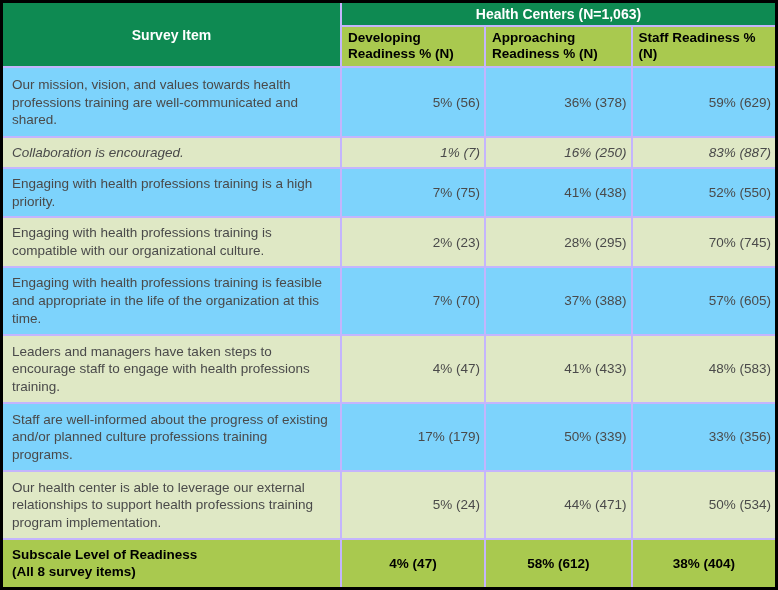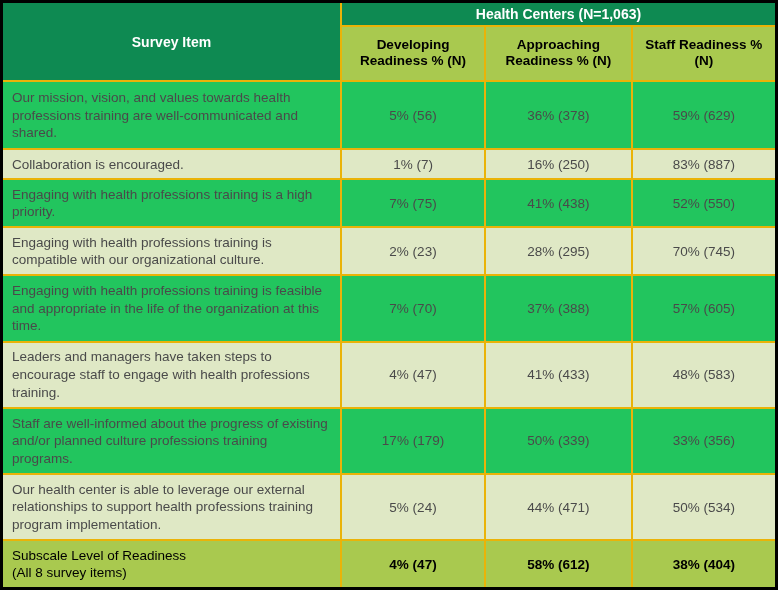--- a/index.html
+++ b/index.html
@@ -15,21 +15,21 @@
   }
   table.readiness {
     width: 778px;
     height: 590px;
     border-collapse: collapse;
     table-layout: fixed;
     border: 3px solid #000000;
   }
   table.readiness th,
   table.readiness td {
-    border: 2px solid #eab308;
+    border: 2px solid #c4b5fd;
     box-sizing: border-box;
     vertical-align: middle;
   }
   
   col.c-item  { width: 43.8%; }
   col.c-dev   { width: 18.6%; }
   col.c-app   { width: 18.9%; }
   col.c-full  { width: 18.7%; }
 
   
@@ -41,52 +41,52 @@
     text-align: center;
     padding: 2px 4px;
   }
   tr.group-row  { height: 24px; }
   tr.cols-row   { height: 40px; }
   .hdr-sub {
     background: #a9c94f;
     color: #000000;
     font-weight: bold;
     font-size: 13.5px;
-    text-align: center;
+    text-align: left;
     line-height: 1.25;
-    padding: 10px 6px;
+    padding: 3px 6px;
   }
 
   
   td.item-cell {
     text-align: left;
     font-size: 13.5px;
     color: #4a4a4a;
     line-height: 1.3;
     padding: 5px 10px 5px 9px;
   }
   td.value-cell {
-    text-align: center;
+    text-align: right;
     font-size: 13.5px;
     color: #4a4a4a;
     padding: 2px 4px;
   }
-  tr.stripe-light td { background: #22c55e; }
+  tr.stripe-light td { background: #7dd3fc; }
   tr.stripe-dark  td { background: #dfe8c5; }
 
   tr.r-3line { height: 68px; }
-  tr.r-1line { height: 25px; }
+  tr.r-1line { height: 25px; font-style: italic; }
   tr.r-2line { height: 48px; }
   tr.r-tall  { height: 66px; }
 
   
   tr.footer-row { height: 48px; }
   tr.footer-row td { background: #a9c94f; }
   td.footer-item {
-    font-weight: normal;
+    font-weight: bold;
     color: #000000;
     font-size: 13.5px;
     text-align: left;
     line-height: 1.3;
     padding: 4px 23px 4px 9px;
     white-space: pre-line;
   }
   td.footer-value {
     font-weight: bold;
     color: #000000;

